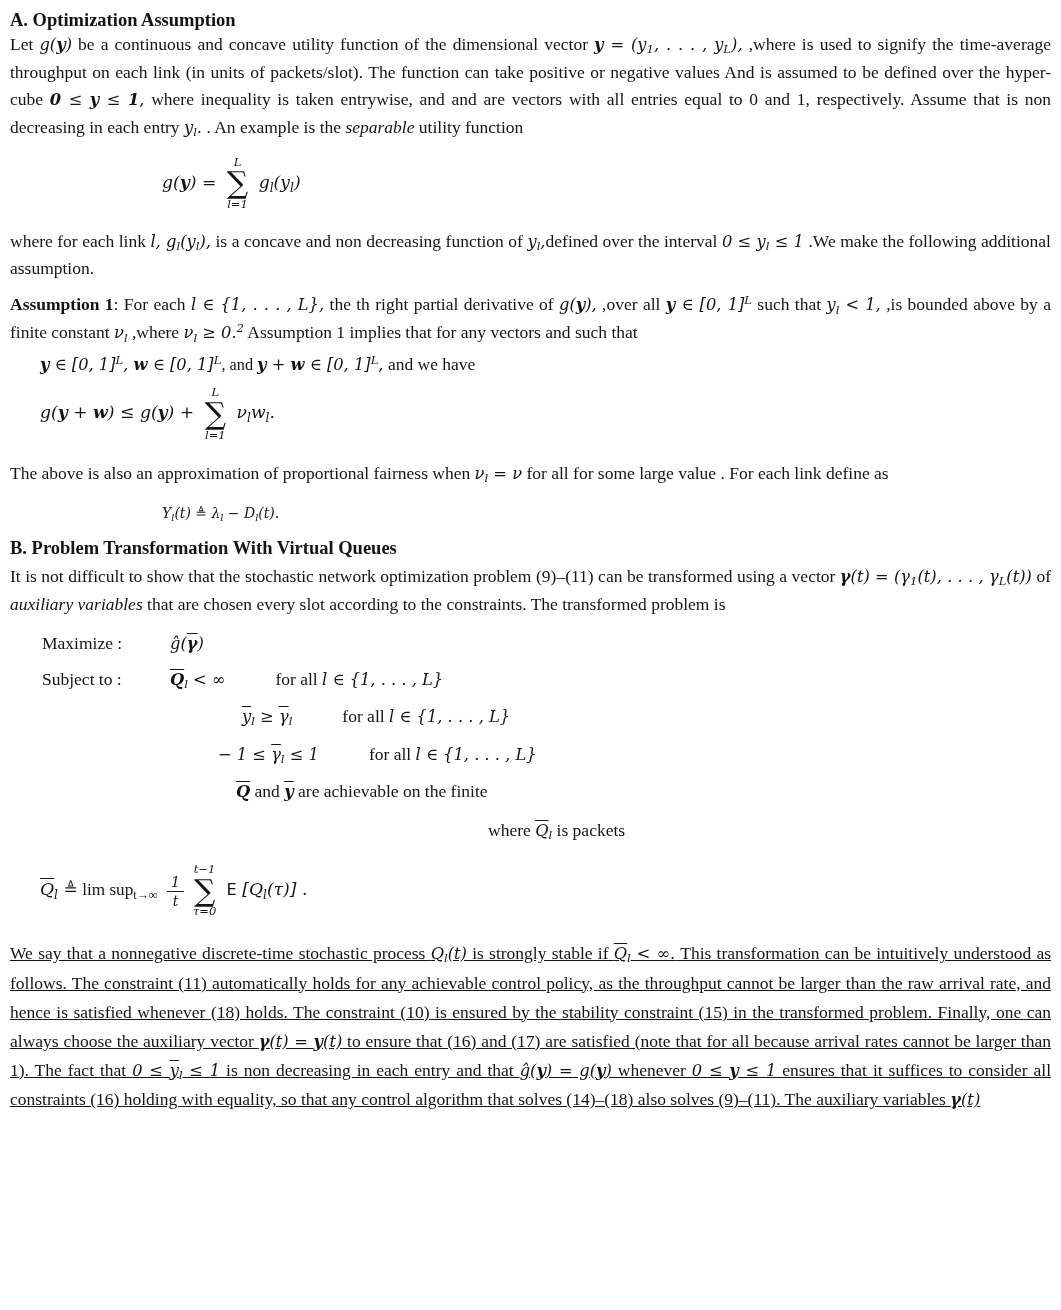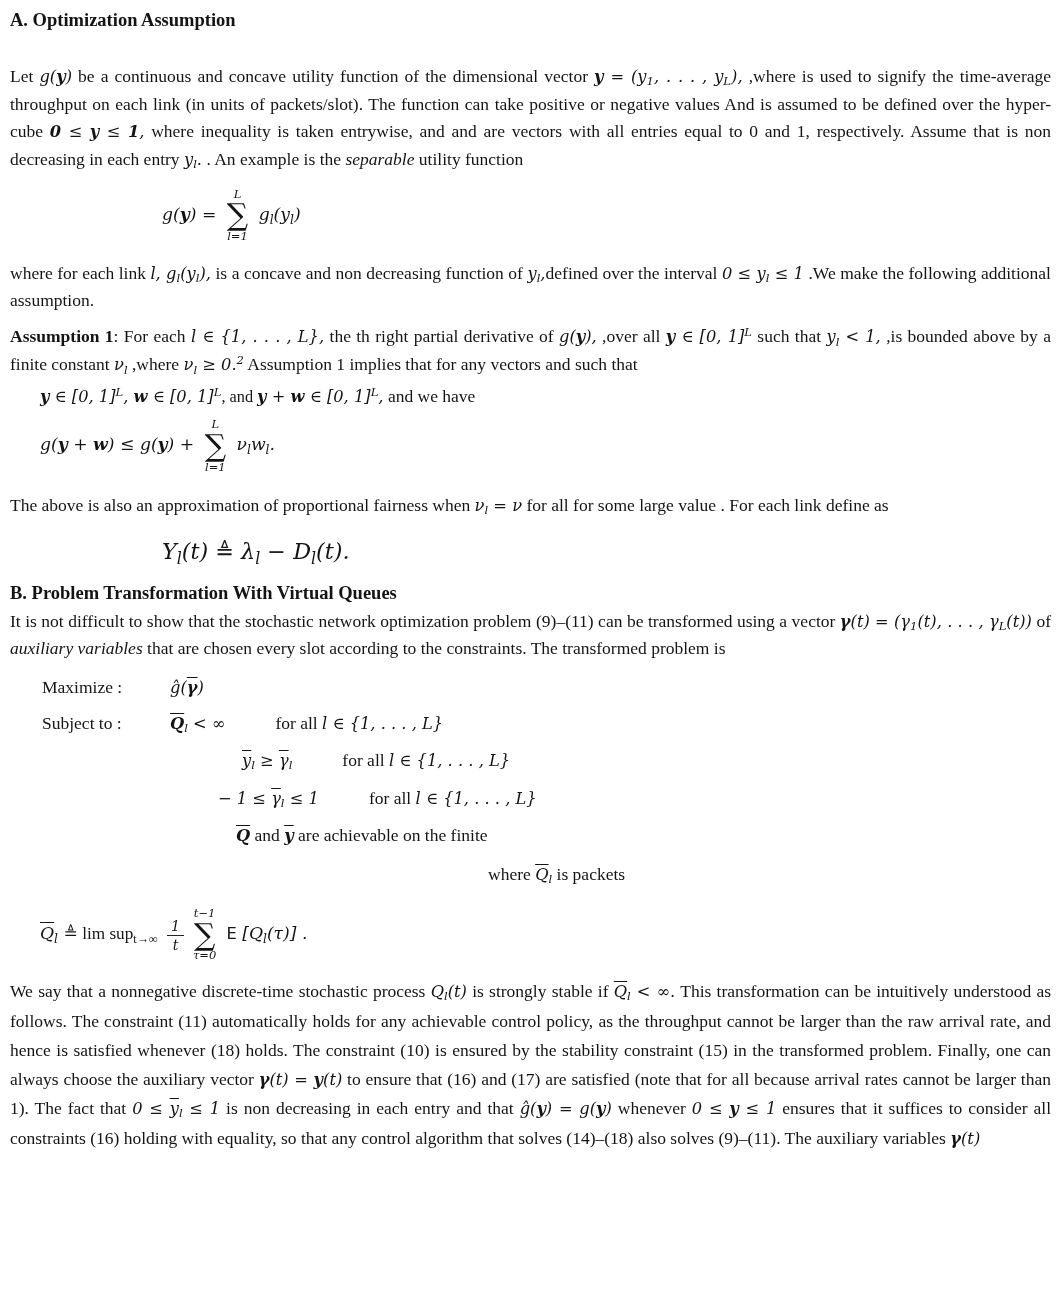--- a/index.html
+++ b/index.html
@@ -10,43 +10,43 @@
     font-family:"Liberation Serif", serif;
     font-size:17.5px;
     padding:8px 10px 0 10px;
   }
   .heading {
     font-weight:bold; font-size:18.5px; margin-top:2px;
   }
   .para {
     text-align:justify; line-height:1.58;
   }
-  #para-intro   { margin-top:32px; }
+  #para-intro   { }
   #para-link    { margin-top:12px; }
   #para-assume  { margin-top:8px; }
   #para-fair    { margin-top:14px; }
   #para-transform { margin-top:4px; }
-  #para-stable  { margin-top:14px; line-height:1.66; }
+  #para-stable  { margin-top:20px; line-height:1.66;text-decoration:underline; }
 
   
   .m  { font-family:"DejaVu Serif", serif; font-style:italic;  font-size:0.93em; }
   .mb { font-family:"DejaVu Serif", serif; font-style:italic;  font-weight:bold; font-size:0.93em; }
   .rm { font-family:Liberation Serif, serif; font-style:normal;  font-size:0.93em; }
   .sf { font-family:"DejaVu Sans",  sans-serif; font-style:normal; font-size:0.88em; }
   .sub { font-size:0.66em; vertical-align:-0.3em; }
   .sup { font-size:0.66em; vertical-align:0.55em; }
   .ov  { text-decoration:overline; }
   .it  { font-style:italic; }
   .b   { font-weight:bold; }
 
   .formula { line-height:1.25; margin:10px 0; }
   #formula-separable { margin-left:152px; margin-top:14px; margin-bottom:16px; font-size:18.5px; }
   #line-domains      { margin-left:30px;  margin-top:6px; }
   #formula-concavity { margin-left:30px;  margin-top:10px; margin-bottom:18px; font-size:18.5px; }
-  #formula-ydef      { margin-left:152px; margin-top:16px; margin-bottom:8px; font-size:24px; }
+  #formula-ydef      { margin-left:152px; margin-top:16px; margin-bottom:8px; font-size:15px; }
   #formula-qbar      { margin-left:30px;  margin-top:18px; margin-bottom:14px; font-size:18.5px; }
   #heading-b         { margin-top:14px; }
   #where-line        { margin-left:478px; margin-top:10px; }
 
   .bigop {
     display:inline-flex; flex-direction:column; align-items:center;
     vertical-align:middle; margin:0 5px; line-height:1;
   }
   .bigop .opsym { font-family:"DejaVu Serif", serif; font-size:30px; line-height:0.95; }
   .bigop .oplim { font-family:"DejaVu Serif", serif; font-style:italic; font-size:11.5px; line-height:1.2; }

